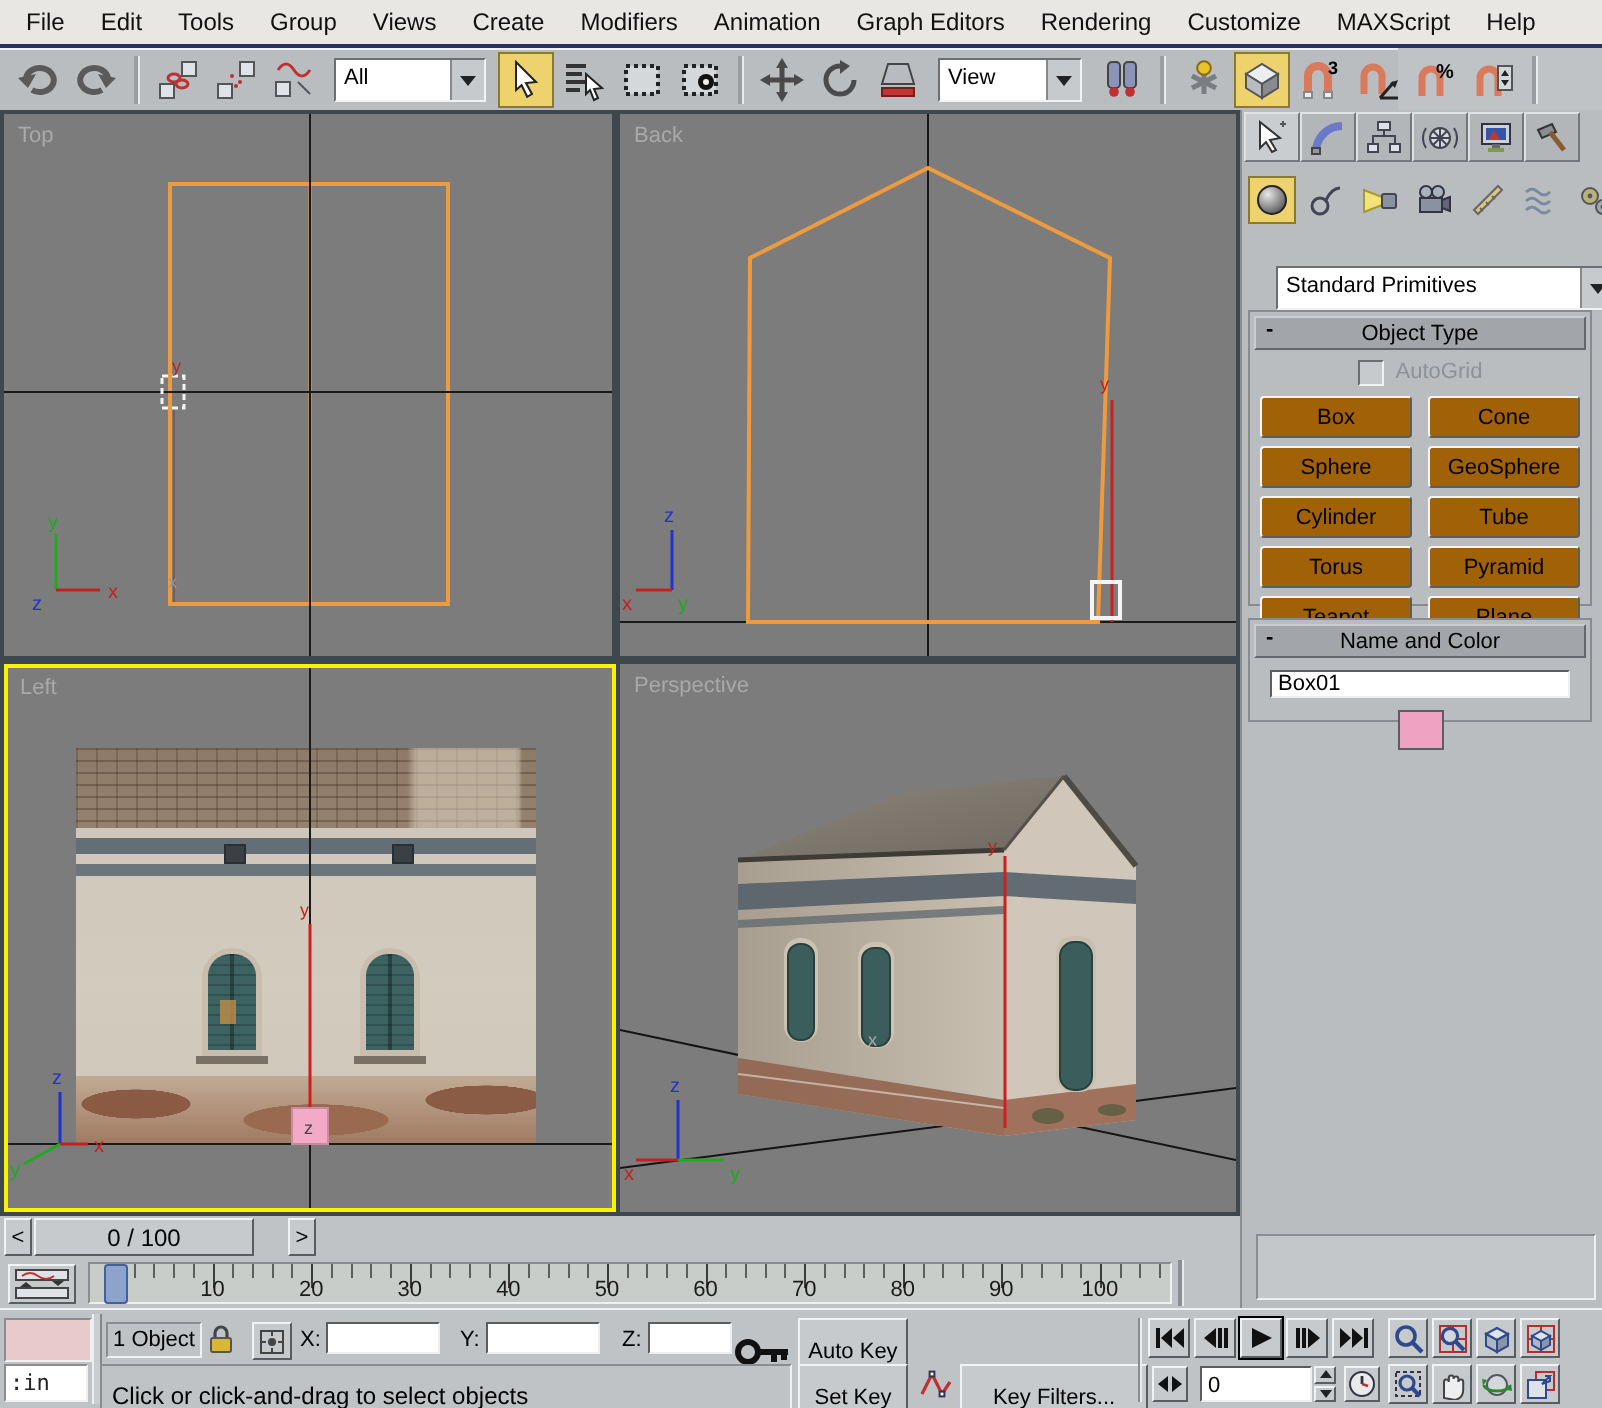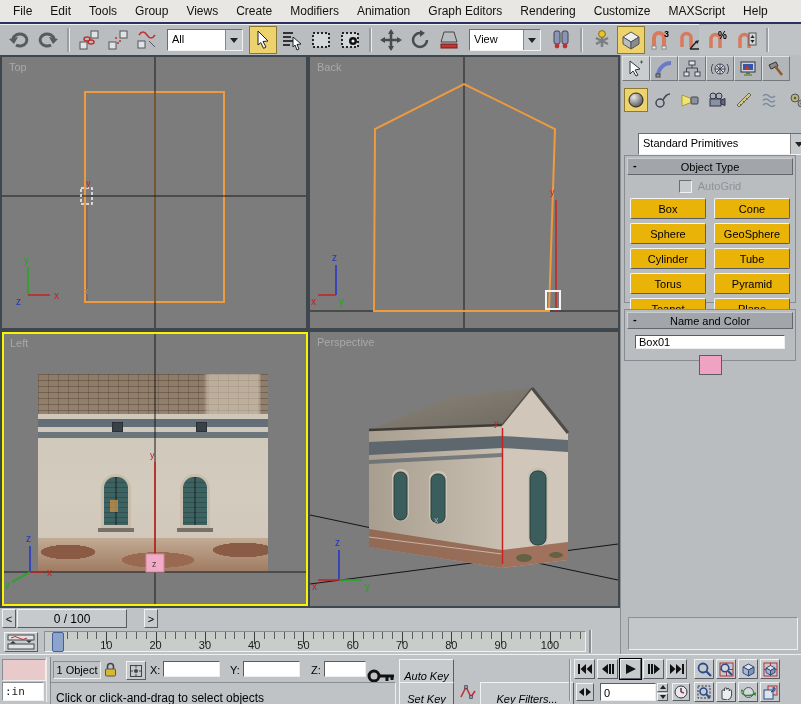--- a/index.html
+++ b/index.html
@@ -62,21 +62,21 @@
   .cmd-dd .dd-text{flex:1;}
   .rollout{position:absolute;left:3px;width:172px;border:1px solid #888c90;background:#b9bdc0;box-sizing:border-box;}
   .ro-objtype{top:100px;height:148px;}
   .ro-name{top:254px;height:52px;}
   .ro-head{height:15px;margin:2px;background:#a2a6aa;border:1px solid;border-color:#caced2 #63676b #63676b #caced2;display:flex;align-items:center;justify-content:center;font-size:11px;color:#000;position:relative;}
   .ro-collapse{position:absolute;left:5px;top:0px;font-size:11px;font-weight:bold;}
   .agrow{display:flex;align-items:center;justify-content:center;gap:6px;height:18px;margin-top:2px;}
   .agbox{width:11px;height:11px;background:#c6cacd;border:1px solid;border-color:#6b6f73 #f0f2f4 #f0f2f4 #6b6f73;}
   .aglabel{font-size:11px;color:#8e9296;}
   .objgrid{display:grid;grid-template-columns:76px 76px;gap:4px 8px;justify-content:center;margin-top:3px;}
-  .objbtn{height:19px;background:#eab308;border:1px solid;border-color:#f2f4f6 #595d61 #595d61 #f2f4f6;font-size:11px;color:#000;display:flex;align-items:center;justify-content:center;border-radius:2px;}
+  .objbtn{height:19px;background:#a16207;border:1px solid;border-color:#f2f4f6 #595d61 #595d61 #f2f4f6;font-size:11px;color:#000;display:flex;align-items:center;justify-content:center;border-radius:2px;}
   .namerow{display:flex;align-items:center;gap:6px;padding:4px 6px 0 6px;flex-direction:column;}
   .nameinput{flex:1;height:17px;background:#fff;border:1px solid;border-color:#595d61 #eceef0 #eceef0 #595d61;font-size:11px;font-family:"Liberation Sans",sans-serif;padding:0 3px;min-width:0;}
   .swatch{width:21px;height:18px;background:#f0a2c2;border:1px solid #5a5e62;}
   .cmd-sunken{position:absolute;left:7px;top:562px;width:168px;height:31px;background:#c3c7ca;border:1px solid;border-color:#8a8e92 #eef0f2 #eef0f2 #8a8e92;}
   
   .tslider{position:absolute;left:0;top:608px;width:620px;height:22px;background:#bfc3c6;}
   .ts-btn{position:absolute;top:1px;height:19px;background:#c6cacd;border:1px solid;border-color:#f0f2f4 #595d61 #595d61 #f0f2f4;font-size:11px;display:flex;align-items:center;justify-content:center;box-sizing:border-box;}
   .ts-prev{left:2px;width:14px;}
   .ts-val{left:17px;width:110px;font-size:12px;}
   .ts-next{left:144px;width:14px;}
@@ -93,21 +93,21 @@
   
   .statusbar{position:absolute;left:0;top:654px;width:801px;height:50px;background:#bfc3c6;border-top:1px solid #eef0f2;box-sizing:border-box;}
   .pinkpane{position:absolute;left:2px;top:4px;width:42px;height:20px;background:#e9caca;border:1px solid;border-color:#8a8e92 #eef0f2 #eef0f2 #8a8e92;}
   .listener{position:absolute;left:2px;top:27px;width:42px;height:19px;background:#fff;border:1px solid;border-color:#8a8e92 #eef0f2 #eef0f2 #8a8e92;font-family:"DejaVu Sans Mono",monospace;font-size:11px;padding:2px 0 0 2px;box-sizing:border-box;color:#222;}
   .vsplit{position:absolute;left:46px;top:2px;width:3px;height:45px;background:#c9cdd0;border-left:1px solid #eee;border-right:1px solid #888;}
   .selcount{position:absolute;left:53px;top:6px;width:46px;height:16px;border:1px solid;border-color:#8a8e92 #eef0f2 #eef0f2 #8a8e92;font-size:11px;display:flex;align-items:center;justify-content:center;color:#000;}
   .sicon{position:absolute;display:flex;align-items:center;justify-content:center;}
   .xyz-label{position:absolute;top:9px;font-size:11px;color:#000;}
   .xyz-field{position:absolute;top:6px;height:16px;background:#fff;border:1px solid;border-color:#595d61 #eceef0 #eceef0 #595d61;font-size:11px;font-family:"Liberation Sans",sans-serif;padding:0 2px;box-sizing:border-box;}
   .promptbar{position:absolute;left:50px;top:27px;width:346px;height:32px;border:1px solid;border-color:#8a8e92 #eef0f2 #eef0f2 #8a8e92;font-size:12px;color:#000;display:flex;align-items:center;padding-left:5px;box-sizing:border-box;}
-  .akbtn{position:absolute;width:55px;height:33px;background:#c6cacd;border:1px solid;border-color:#f0f2f4 #595d61 #595d61 #f0f2f4;font-size:11px;display:flex;align-items:center;justify-content:center;box-sizing:border-box;font-style:italic;}
+  .akbtn{position:absolute;width:55px;height:33px;background:#c6cacd;border:1px solid;border-color:#f0f2f4 #595d61 #595d61 #f0f2f4;font-size:11px;display:flex;align-items:center;justify-content:center;box-sizing:border-box;}
   .pbtn{position:absolute;top:4px;width:21px;height:20px;background:#c6cacd;border:1px solid;border-color:#f0f2f4 #595d61 #595d61 #f0f2f4;display:flex;align-items:center;justify-content:center;box-sizing:border-box;}
   .pbtn.boxed{outline:1px solid #000;}
   .nbtn{position:absolute;width:20px;height:20px;background:#c6cacd;border:1px solid;border-color:#f0f2f4 #595d61 #595d61 #f0f2f4;display:flex;align-items:center;justify-content:center;box-sizing:border-box;}
   .framefield{position:absolute;left:600px;top:28px;width:56px;height:18px;background:#fff;border:1px solid;border-color:#595d61 #eceef0 #eceef0 #595d61;font-size:11px;padding:2px 0 0 3px;box-sizing:border-box;}
   .spinner{position:absolute;left:657px;top:28px;width:11px;height:18px;display:flex;flex-direction:column;gap:1px;}
   .spin{flex:1;background:#c6cacd;border:1px solid;border-color:#f0f2f4 #595d61 #595d61 #f0f2f4;display:flex;align-items:center;justify-content:center;box-sizing:border-box;}
   .tri-up{width:0;height:0;border-left:3px solid transparent;border-right:3px solid transparent;border-bottom:4px solid #222;}
   .tri-dn{width:0;height:0;border-left:3px solid transparent;border-right:3px solid transparent;border-top:4px solid #222;}
   .ssep{position:absolute;width:1px;background:#8a8e92;border-right:1px solid #e8eaec;}
 </style>

